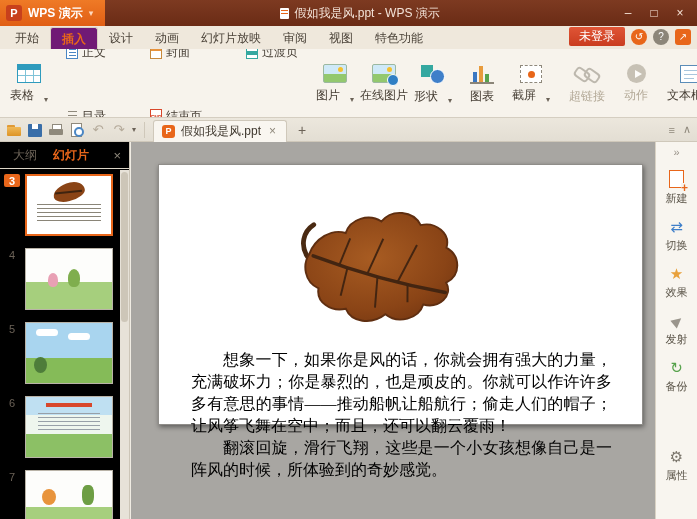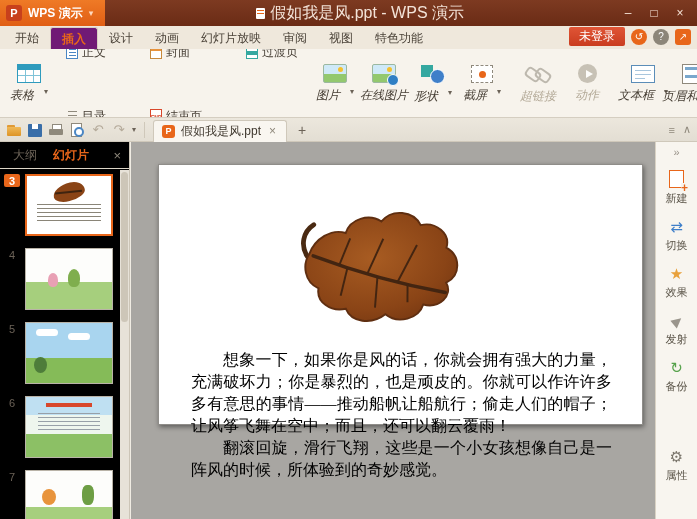--- a/index.html
+++ b/index.html
@@ -9,21 +9,21 @@
   
   .titlebar { position:absolute; left:0; top:0; width:697px; height:26px;
     background:linear-gradient(#7d3a21,#6a2b15); display:flex; align-items:center; color:#fff; }
   .logo { height:26px; display:flex; align-items:center; gap:6px; padding:0 12px 0 6px;
     background:linear-gradient(#ef7a26,#e05e14); }
   .p-badge { width:16px; height:16px; background:#c8401c; color:#fff; border-radius:3px;
     font-weight:bold; font-size:11px; display:flex; align-items:center; justify-content:center; }
   .logo-text { font-size:12px; font-weight:bold; color:#fff; }
   .logo .caret { font-size:9px; color:#ffd9bf; }
   .titlebar-center { flex:1; display:flex; align-items:center; justify-content:center; gap:5px;
-    font-size:16px; color:#f3e3d8; }
+    font-size:12px; color:#f3e3d8; }
   .doc-ico { width:9px; height:11px; background:#fff; border-radius:1px; position:relative; }
   .doc-ico::after { content:""; position:absolute; left:1px; top:2px; right:1px; height:6px;
     background:repeating-linear-gradient(#e8661a 0 1px,transparent 1px 3px); }
   .win-controls { display:flex; align-items:center; gap:0; padding-right:4px; }
   .winbtn { width:26px; height:20px; display:flex; align-items:center; justify-content:center;
     color:#f5e2d6; font-size:12px; }
 
   
   .tabrow { position:absolute; left:0; top:26px; width:697px; height:23px; background:#efe8dc;
     display:flex; align-items:flex-end; padding-left:4px; }
@@ -38,21 +38,21 @@
     display:flex; align-items:center; justify-content:center; }
   .circ.first { background:#e8661a; }
   .sq-ico { width:16px; height:16px; background:#e8661a; border-radius:3px; color:#fff; font-size:10px;
     display:flex; align-items:center; justify-content:center; }
 
   
   .ribbon { position:absolute; left:0; top:49px; width:697px; height:69px; background:#f7f3ec;
     border-bottom:1px solid #d5cec1; display:flex; align-items:stretch; gap:7px; padding:4px 0 2px 8px; overflow:hidden; }
   .bigbtn { display:flex; flex-direction:column; align-items:center; justify-content:center; gap:4px;
     min-width:42px; padding:0 3px; }
-  .blabel { display:flex; align-items:flex-start; gap:10px; font-size:12px; color:#443c32; white-space:nowrap;font-style:italic; }
+  .blabel { display:flex; align-items:flex-end; gap:10px; font-size:12px; color:#443c32; white-space:nowrap; }
   .blabel .caret { font-size:8px; color:#6b6257; }
   .bigbtn.disabled .blabel { color:#b3a997; }
   .vdiv { width:1px; background:#ddd5c7; margin:4px 0; }
 
   .smallgrid { display:grid; grid-template-columns:auto auto auto; grid-auto-rows:20px;
     column-gap:12px; row-gap:6px; align-content:center; padding:0 2px;gap:44px; }
   .smallbtn { display:flex; align-items:center; gap:4px; font-size:12px; color:#443c32; white-space:nowrap; }
 
   .si { width:12px; height:14px; border:1px solid #8f897c; background:#fff; position:relative; flex:none; }
   .si-body { border-color:#4a86c4; background:
@@ -291,20 +291,26 @@
       </span>
   </div>
   <div class="bigbtn">
     <span class="bicon icon-shapes"></span>
     <span class="blabel">
         <span>形状</span>
         <span class="caret">▾</span>
       </span>
   </div>
   <div class="bigbtn">
+    <span class="bicon icon-chart"></span>
+    <span class="blabel">
+        <span>图表</span>
+      </span>
+  </div>
+  <div class="bigbtn">
     <span class="bicon icon-screen"></span>
     <span class="blabel">
         <span>截屏</span>
         <span class="caret">▾</span>
       </span>
   </div>
   <div class="vdiv"></div>
   <div class="bigbtn disabled">
     <span class="bicon icon-link"></span>
     <span class="blabel">

